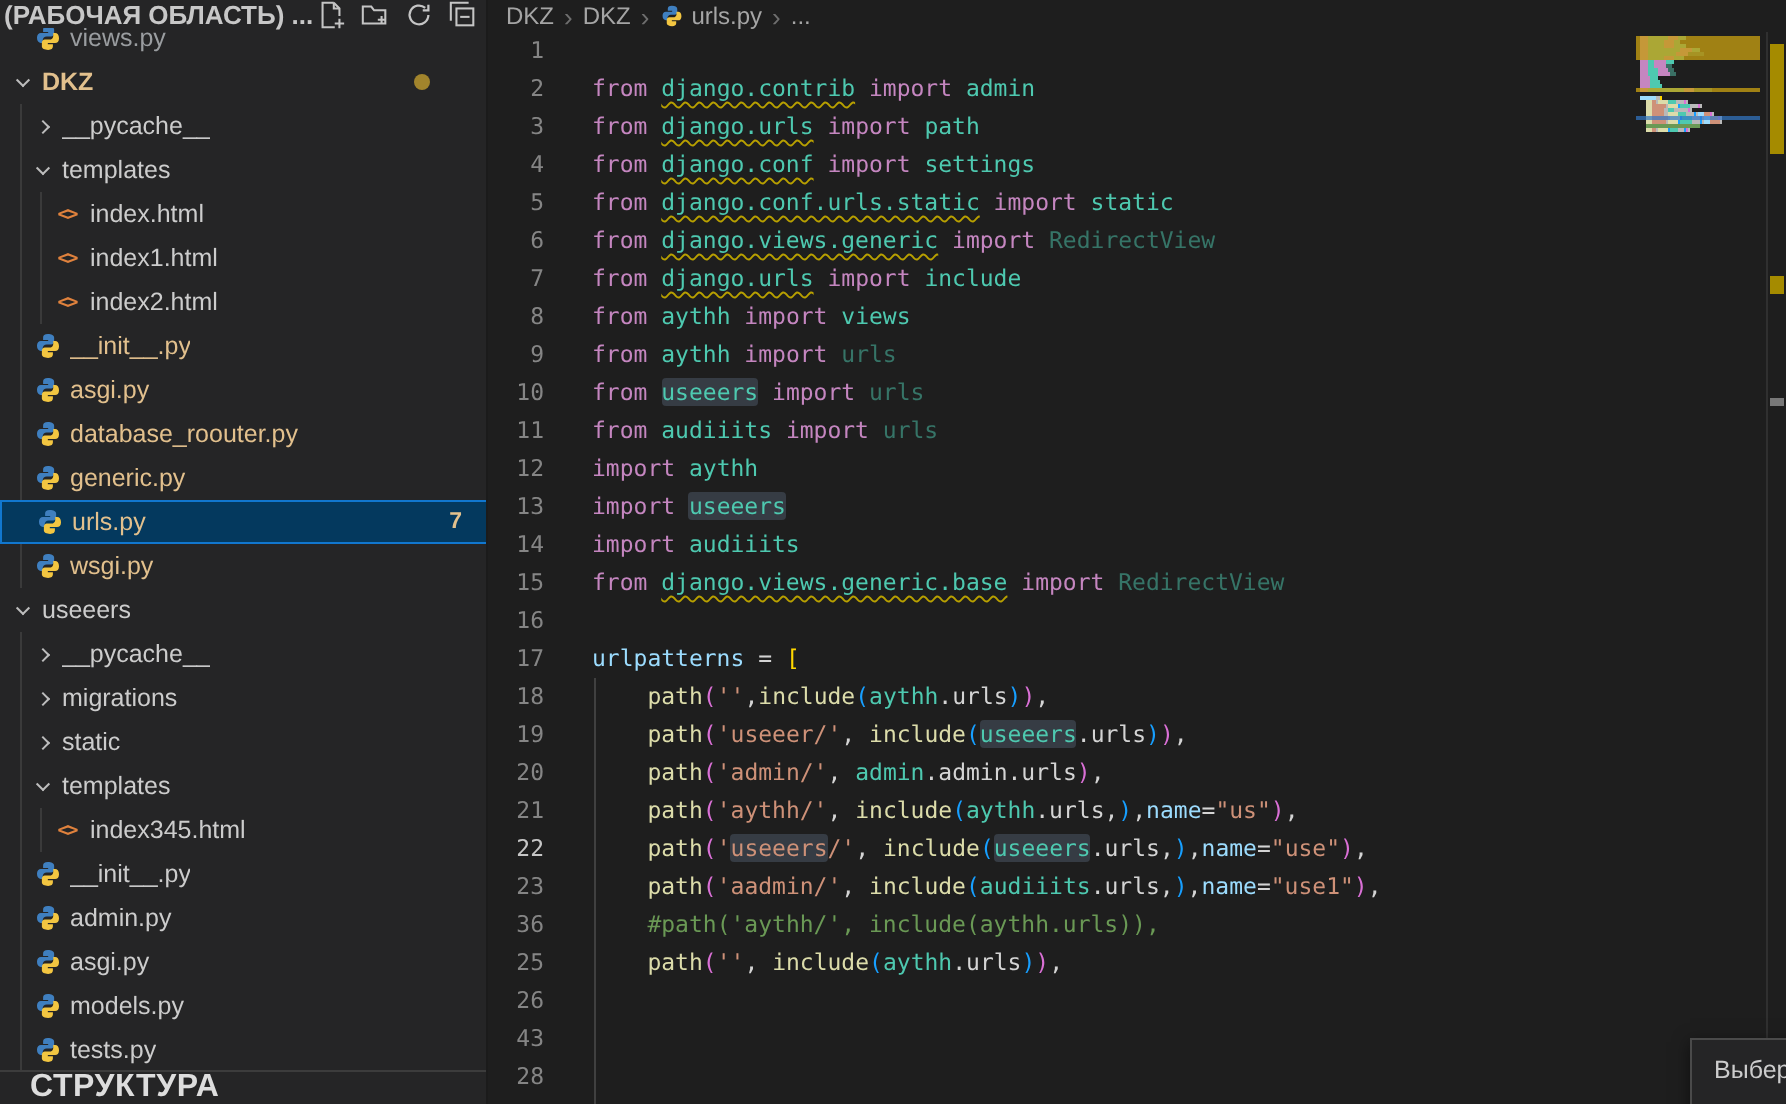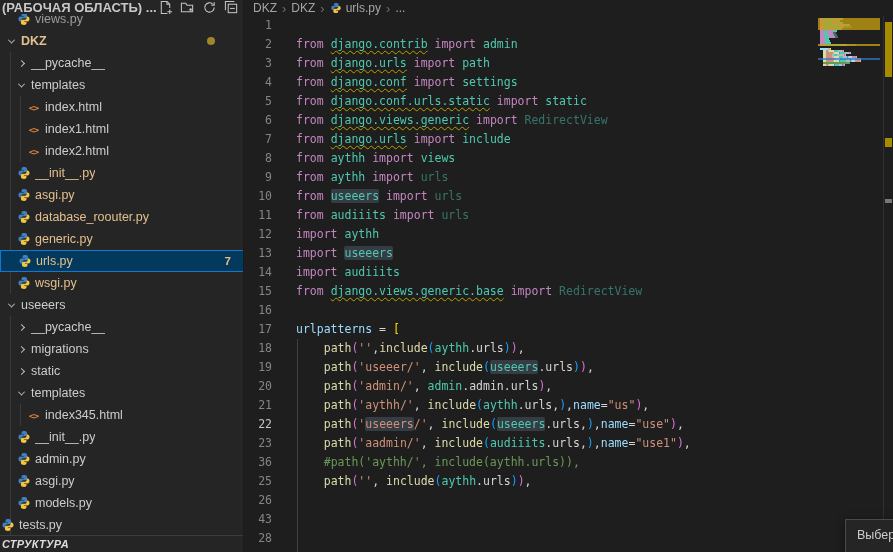--- a/index.html
+++ b/index.html
@@ -21,21 +21,21 @@
   .fic { width:15px; height:15px; margin-right:4px; flex:none; display:inline-flex; align-items:center; justify-content:center; }
   .html-ic { color:#e0823d; font-size:9.5px; font-weight:bold; letter-spacing:-1px; font-family:"DejaVu Sans Mono",monospace; }
   .tlabel { white-space:nowrap; overflow:hidden; }
   .c-modified { color:#E2C08D; }
   .c-normal { color:#cccccc; }
   .c-dim { color:#9a9da0; }
   .tbadge { position:absolute; right:12px; font-size:11.5px; font-weight:bold; color:#E2C08D; }
   .tdot { position:absolute; right:29px; width:8px; height:8px; border-radius:50%; background:#a1842c; }
   .tguide { position:absolute; width:1px; background:#3a3a3a; }
   .outline-bar { position:absolute; left:0; right:0; bottom:0; height:17px; border-top:1px solid #3c3c3c; background:#252526; display:flex; align-items:center; z-index:7; }
-  .outline-title { font-size:11px; font-weight:bold; color:#dddddd; letter-spacing:.3px; padding-left:2px;font-style:italic; }
+  .outline-title { font-size:16px; font-weight:bold; color:#dddddd; letter-spacing:.3px; padding-left:15px; }
 
   
   .editor { position:absolute; left:245px; top:0; width:648px; height:552px; background:#1e1e1e; }
   .breadcrumb { position:absolute; left:0; top:0; right:0; height:16px; display:flex; align-items:center; gap:5px; padding-left:8px; font-size:12px; color:#a5a5a5; z-index:3; background:#1e1e1e; }
   .bc-sep { color:#6e6e6e; font-size:13px; }
   .bc-item { cursor:pointer; white-space:nowrap; display:inline-flex; align-items:center; gap:4px; }
   .code-wrap { position:absolute; inset:0; font-family:"DejaVu Sans Mono",monospace; font-size:11.5px; }
   .cline { position:absolute; left:0; height:19px; line-height:19px; white-space:pre; width:100%; }
   .lnum { position:absolute; left:0; width:27px; text-align:right; color:#858585; font-size:11.5px; }
   .lnum.active { color:#c6c6c6; }
@@ -212,21 +212,21 @@
       </div>
       <div class="trow" style="top: 492px; padding-left: 16px;">
         <span class="fic">
           <svg viewBox="0 0 16 16" width="14" height="14">
             <path fill="#3f7fbf" d="M7.9 1.2c-1.9 0-2.7.8-2.7 1.9v1.4h2.9v.6H3.9c-1.2 0-2.2.9-2.2 2.8 0 1.9 1 2.9 2.2 2.9h1.1V9.2c0-1.2 1-2.1 2.2-2.1h2.6c1 0 1.7-.8 1.7-1.8V3.1c0-1.1-1.5-1.9-3.6-1.9z"></path>
             <path fill="#f3c641" d="M8.1 14.8c1.9 0 2.7-.8 2.7-1.9v-1.4H7.9v-.6h4.2c1.2 0 2.2-.9 2.2-2.8 0-1.9-1-2.9-2.2-2.9H11v1.6c0 1.2-1 2.1-2.2 2.1H6.2c-1 0-1.7.8-1.7 1.8v2.2c0 1.1 1.5 1.9 3.6 1.9z"></path>
           </svg>
         </span>
         <span class="tlabel c-normal">models.py</span>
       </div>
-      <div class="trow" style="top: 514px; ">
+      <div class="trow" style="top: 514px; padding-left: 16px;">
         <span class="fic">
           <svg viewBox="0 0 16 16" width="14" height="14">
             <path fill="#3f7fbf" d="M7.9 1.2c-1.9 0-2.7.8-2.7 1.9v1.4h2.9v.6H3.9c-1.2 0-2.2.9-2.2 2.8 0 1.9 1 2.9 2.2 2.9h1.1V9.2c0-1.2 1-2.1 2.2-2.1h2.6c1 0 1.7-.8 1.7-1.8V3.1c0-1.1-1.5-1.9-3.6-1.9z"></path>
             <path fill="#f3c641" d="M8.1 14.8c1.9 0 2.7-.8 2.7-1.9v-1.4H7.9v-.6h4.2c1.2 0 2.2-.9 2.2-2.8 0-1.9-1-2.9-2.2-2.9H11v1.6c0 1.2-1 2.1-2.2 2.1H6.2c-1 0-1.7.8-1.7 1.8v2.2c0 1.1 1.5 1.9 3.6 1.9z"></path>
           </svg>
         </span>
         <span class="tlabel c-normal">tests.py</span>
       </div>
     </div>
   <div class="sb-header">

